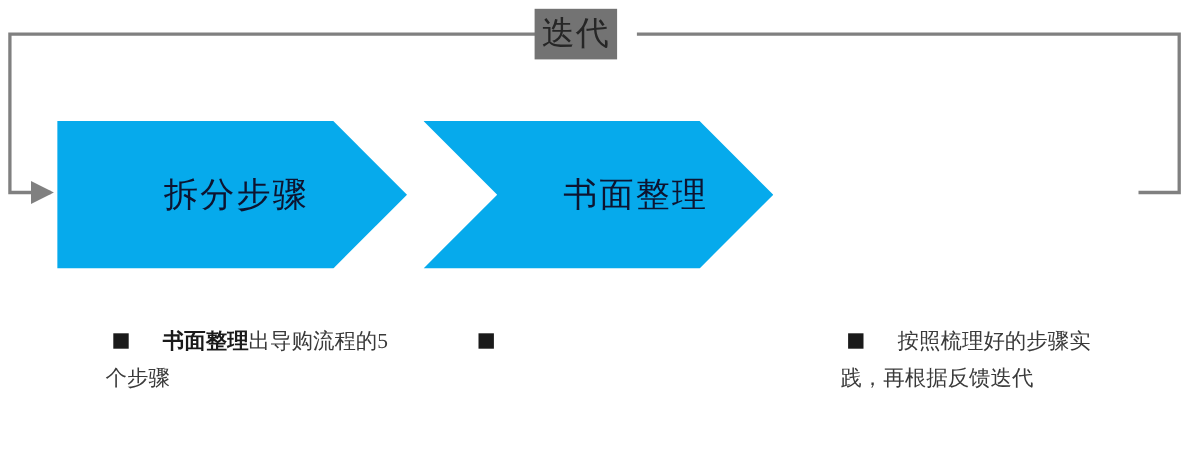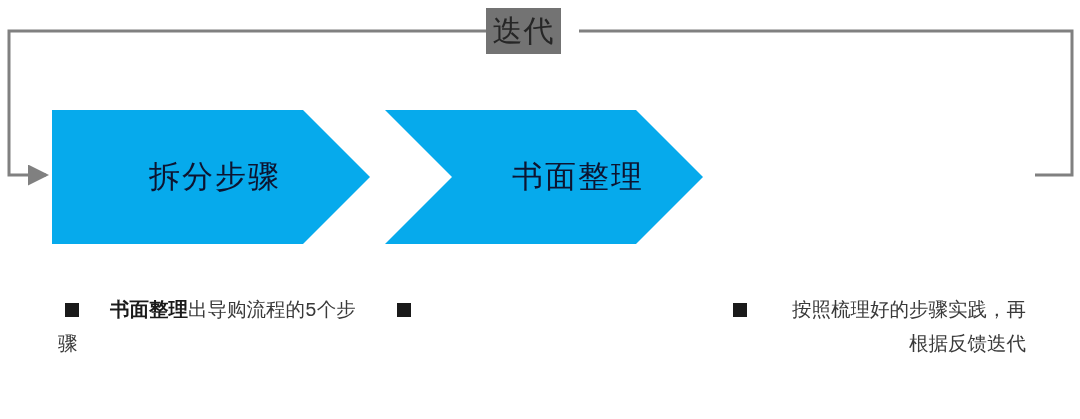--- a/index.html
+++ b/index.html
@@ -82,29 +82,30 @@
   #stage-1 .chev-label { padding-left: 34px; }
   #stage-2 .chev-label { padding-left: 34px; }
 
   
   .note {
     position: absolute;
     top: 294px;
   }
   #note-0 { left: 58px;  width: 300px; }
   #note-1 { left: 390px; width: 300px; }
-  #note-2 { left: 726px; width: 300px; text-align: right; }
+  #note-2 { left: 726px; width: 300px; }
 
   .note-body {
     position: relative;
     color: #3a3a3a;
     font-size: 19.5px;
     line-height: 34px;
-    font-family: Liberation Mono, monospace;
+    font-family: Liberation Serif, serif;
     text-indent: 52px;
+    margin-left: 38px;
   }
   .note-marker {
     position: absolute;
     left: 7px;
     top: 9px;
     width: 14px;
     height: 14px;
     background: #1a1a1a;
   }
   .note-body .strong {

